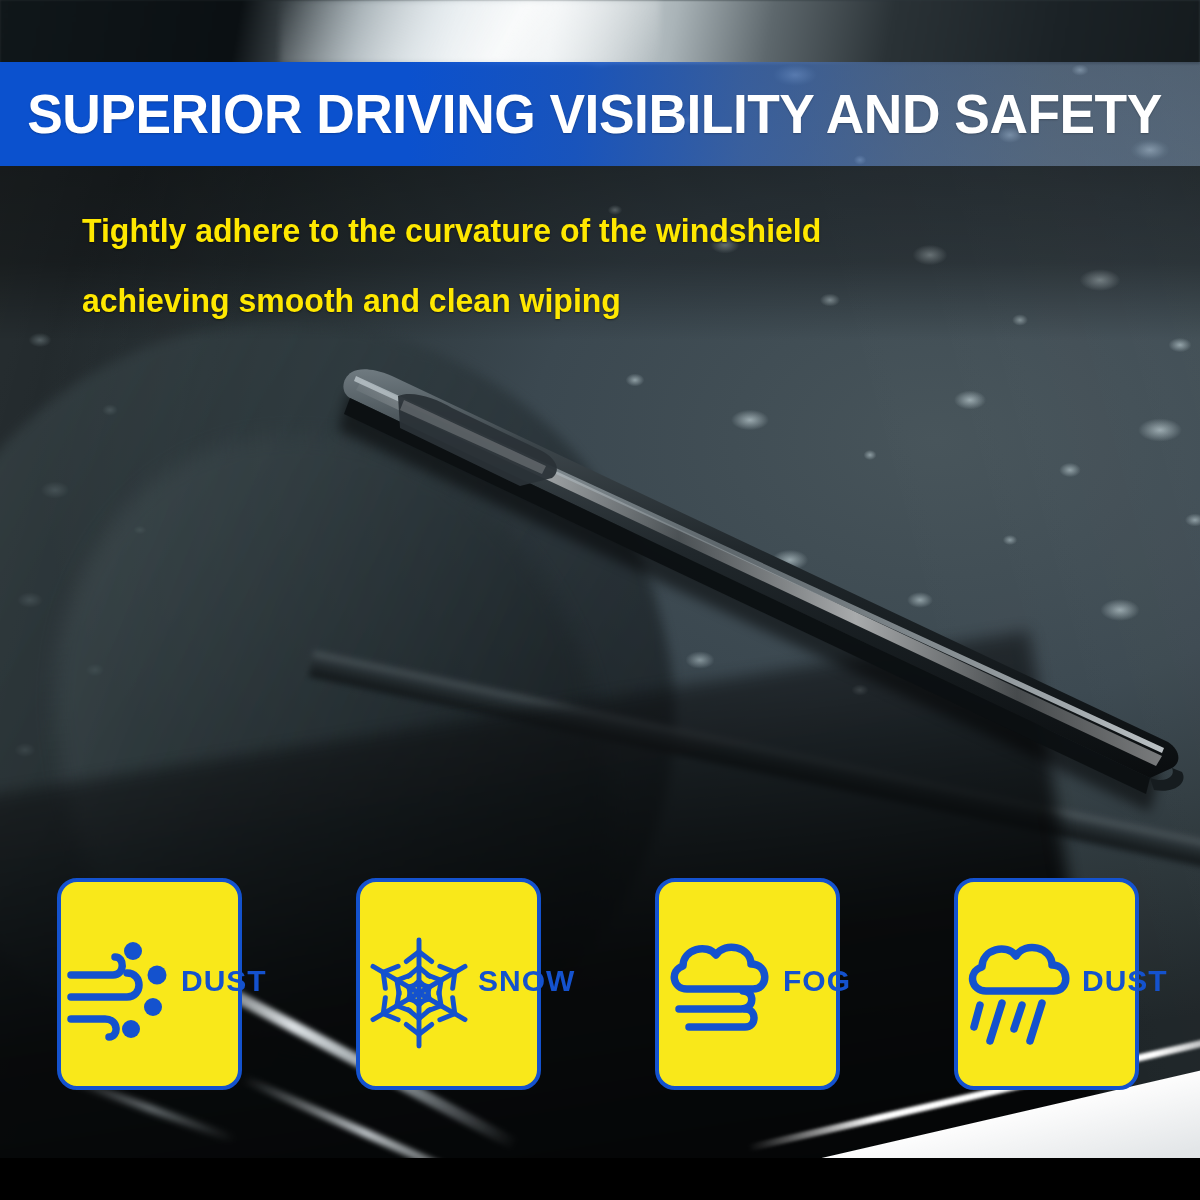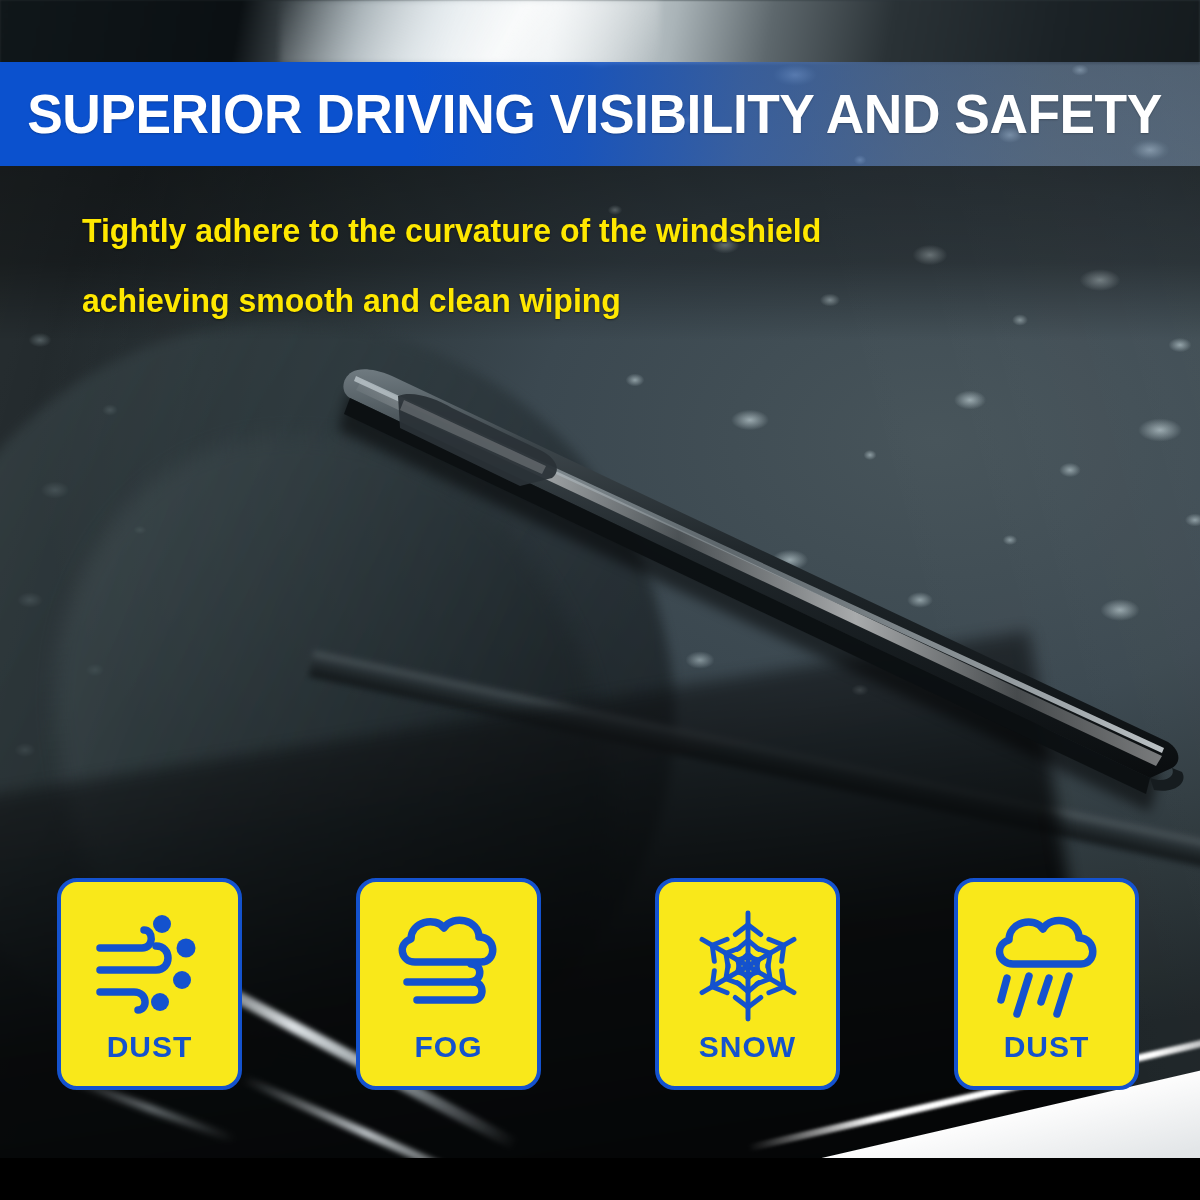--- a/index.html
+++ b/index.html
@@ -247,21 +247,21 @@
     width:1082px; height:212px;
     display:flex;
     justify-content:space-between;
   }
   .badge {
     width:185px; height:212px;
     background:#F9E81A;
     border:4px solid #1452CE;
     border-radius:20px;
     display:flex;
-    flex-direction:column;
+    flex-direction:row;
     align-items:center;
     justify-content:flex-start;
     padding-top:18px;
   }
   .badge-icon {
     flex:1 1 auto;
     display:flex; align-items:center; justify-content:center;
     width:100%;
   }
   .badge-label {
@@ -372,37 +372,20 @@
             <circle cx="92" cy="70" r="9"></circle>
             <circle cx="70" cy="92" r="9"></circle>
           </g>
         </svg>
       </div>
       <div class="badge-label">DUST</div>
     </div>
 
     <div class="badge">
       <div class="badge-icon">
-        <svg width="124" height="112" viewBox="0 0 124 112">
-          <g fill="none" stroke="#1452CE" stroke-width="7.5" stroke-linecap="round" stroke-linejoin="round">
-            <path d="M28,52
-                     C14,52 10,34 24,29
-                     C24,12 48,6 57,18
-                     C66,4 92,10 92,27
-                     C110,27 110,52 94,52 Z"></path>
-            <path d="M20,72 L82,72 C96,72 96,54 84,54"></path>
-            <path d="M30,90 L86,90 C98,90 98,72 86,72"></path>
-          </g>
-        </svg>
-      </div>
-      <div class="badge-label">FOG</div>
-    </div>
-
-    <div class="badge">
-      <div class="badge-icon">
         <svg width="118" height="118" viewBox="0 0 120 120">
           <g stroke="#1452CE" stroke-width="5" stroke-linecap="round" fill="none">
             <g>
 
               <g id="sf-arm">
                 <line x1="60" y1="60" x2="60" y2="6"></line>
                 <line x1="60" y1="18" x2="47" y2="28"></line>
                 <line x1="60" y1="18" x2="73" y2="28"></line>
                 <line x1="60" y1="34" x2="49" y2="43"></line>
                 <line x1="60" y1="34" x2="71" y2="43"></line>
@@ -418,20 +401,37 @@
           </g>
         </svg>
       </div>
       <div class="badge-label">SNOW</div>
     </div>
 
     <div class="badge">
       <div class="badge-icon">
         <svg width="124" height="112" viewBox="0 0 124 112">
           <g fill="none" stroke="#1452CE" stroke-width="7.5" stroke-linecap="round" stroke-linejoin="round">
+            <path d="M28,52
+                     C14,52 10,34 24,29
+                     C24,12 48,6 57,18
+                     C66,4 92,10 92,27
+                     C110,27 110,52 94,52 Z"></path>
+            <path d="M20,72 L82,72 C96,72 96,54 84,54"></path>
+            <path d="M30,90 L86,90 C98,90 98,72 86,72"></path>
+          </g>
+        </svg>
+      </div>
+      <div class="badge-label">FOG</div>
+    </div>
+
+    <div class="badge">
+      <div class="badge-icon">
+        <svg width="124" height="112" viewBox="0 0 124 112">
+          <g fill="none" stroke="#1452CE" stroke-width="7.5" stroke-linecap="round" stroke-linejoin="round">
             <path d="M28,54
                      C13,54 9,35 24,30
                      C24,12 49,6 58,19
                      C67,4 94,10 94,28
                      C112,28 112,54 96,54 Z"></path>
             <line x1="22" y1="68" x2="16" y2="90"></line>
             <line x1="44" y1="66" x2="32" y2="104"></line>
             <line x1="64" y1="68" x2="56" y2="92"></line>
             <line x1="84" y1="66" x2="72" y2="104"></line>
           </g>

